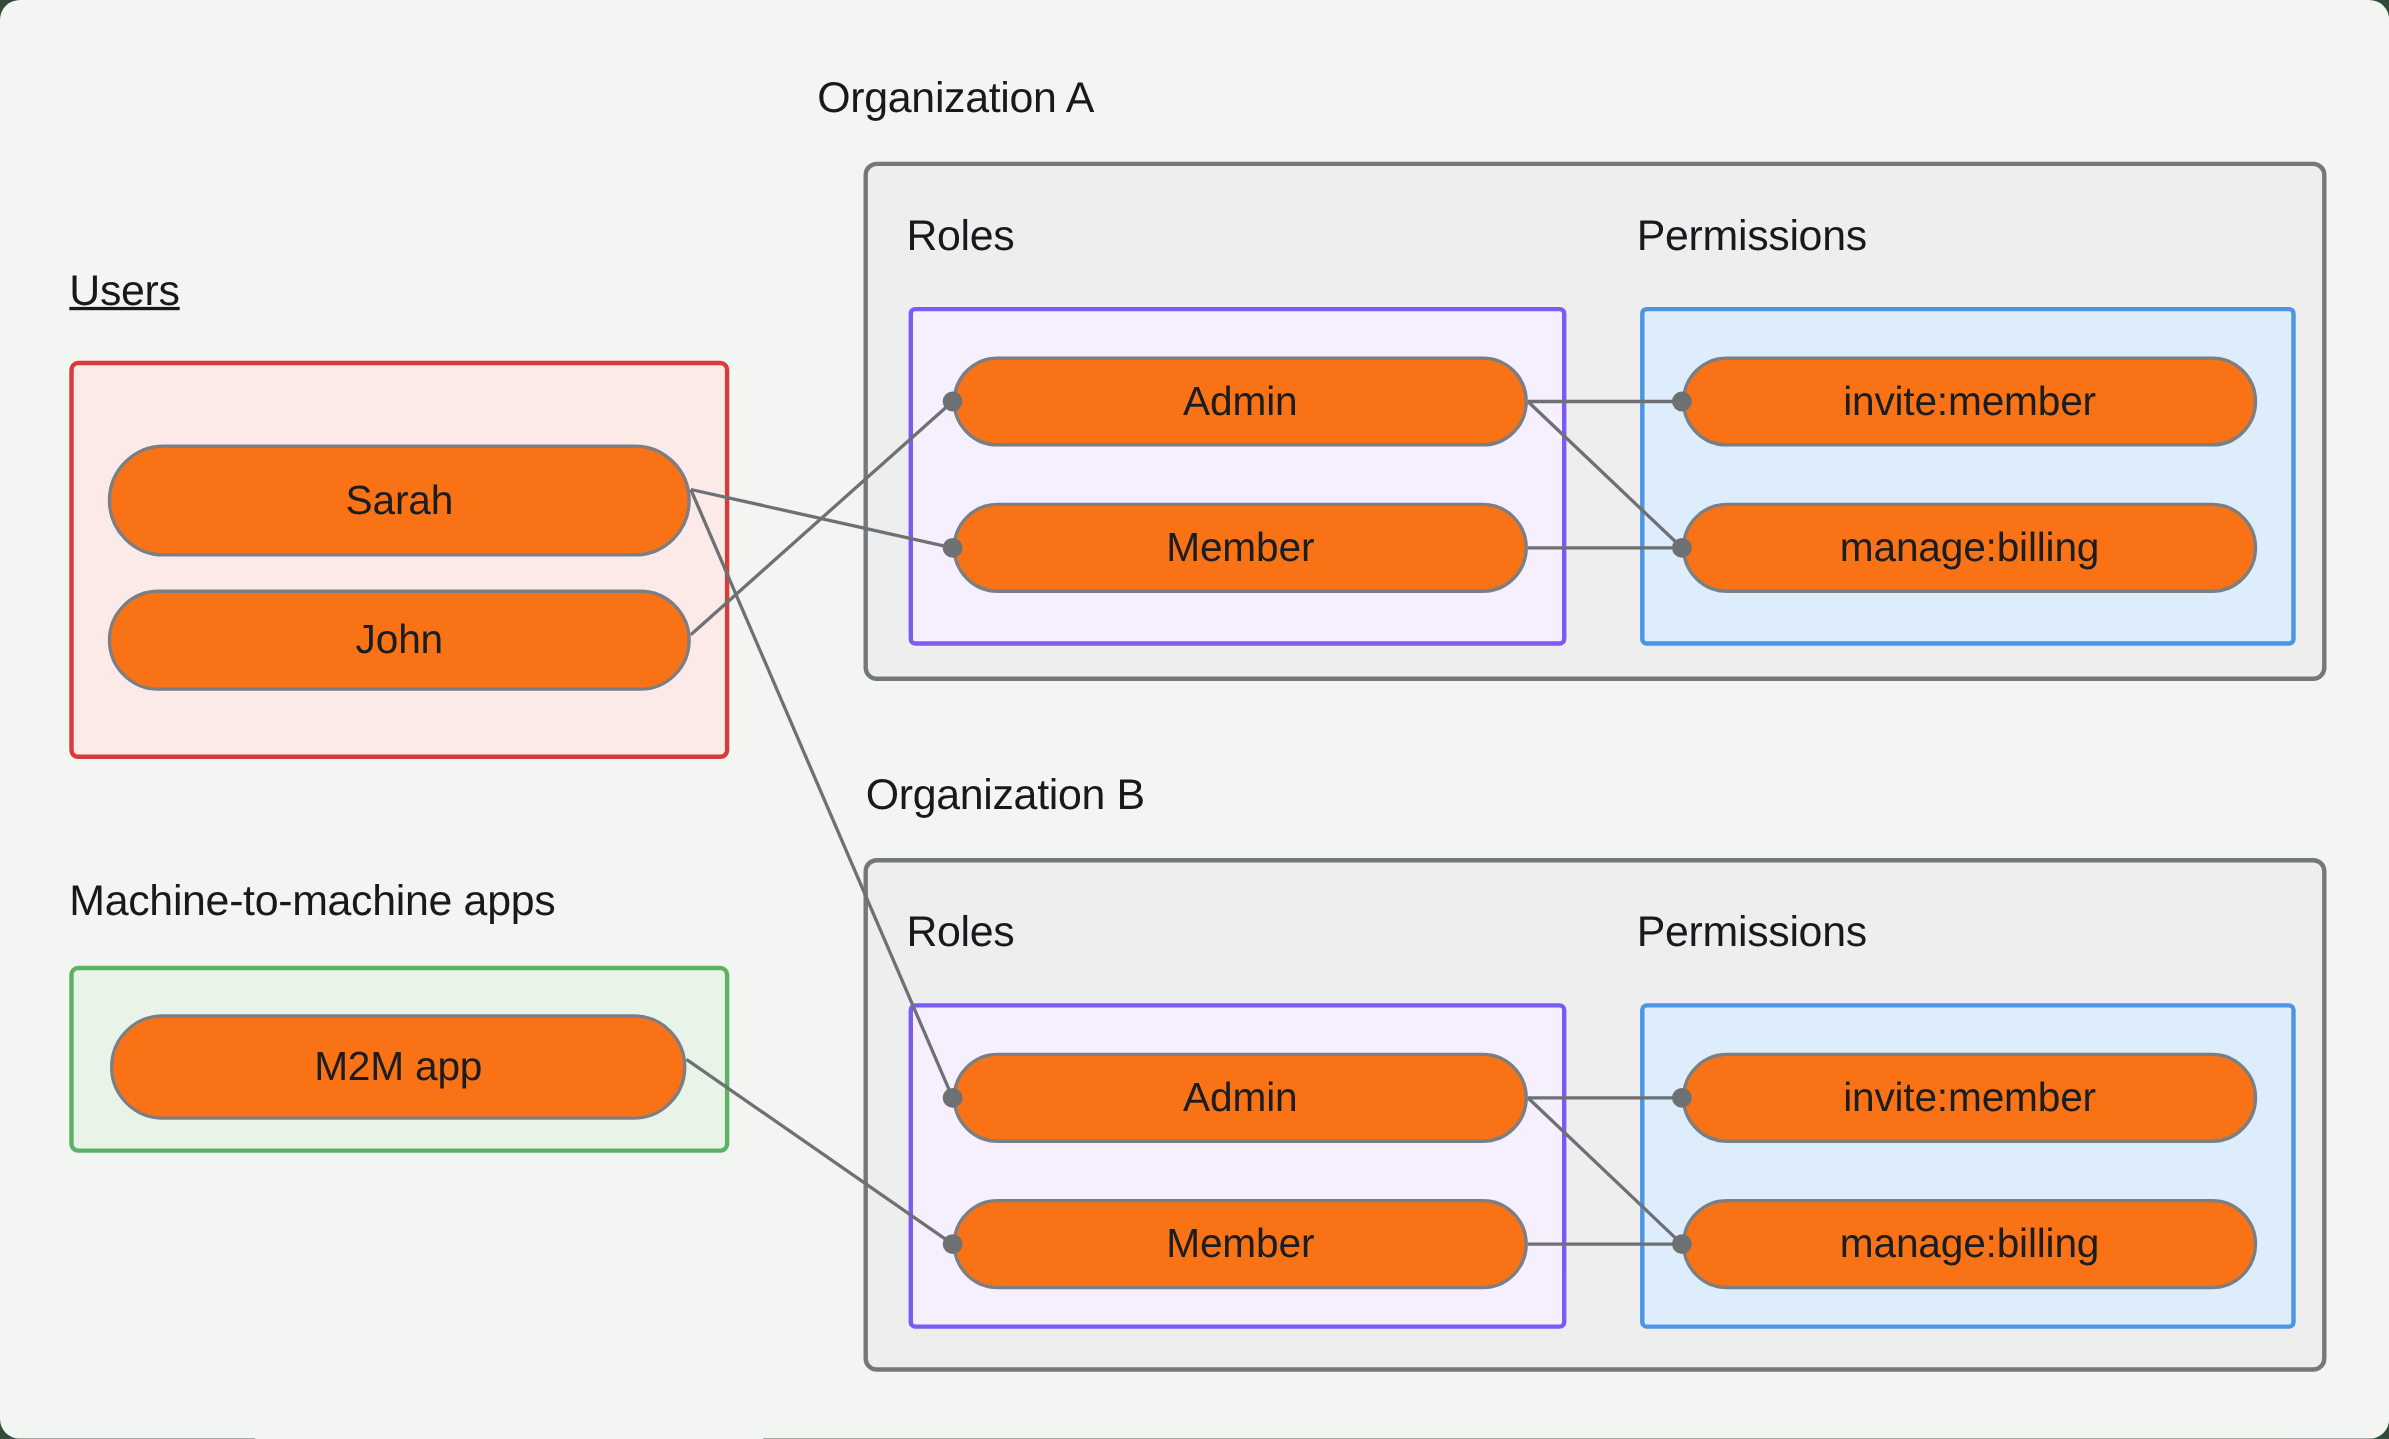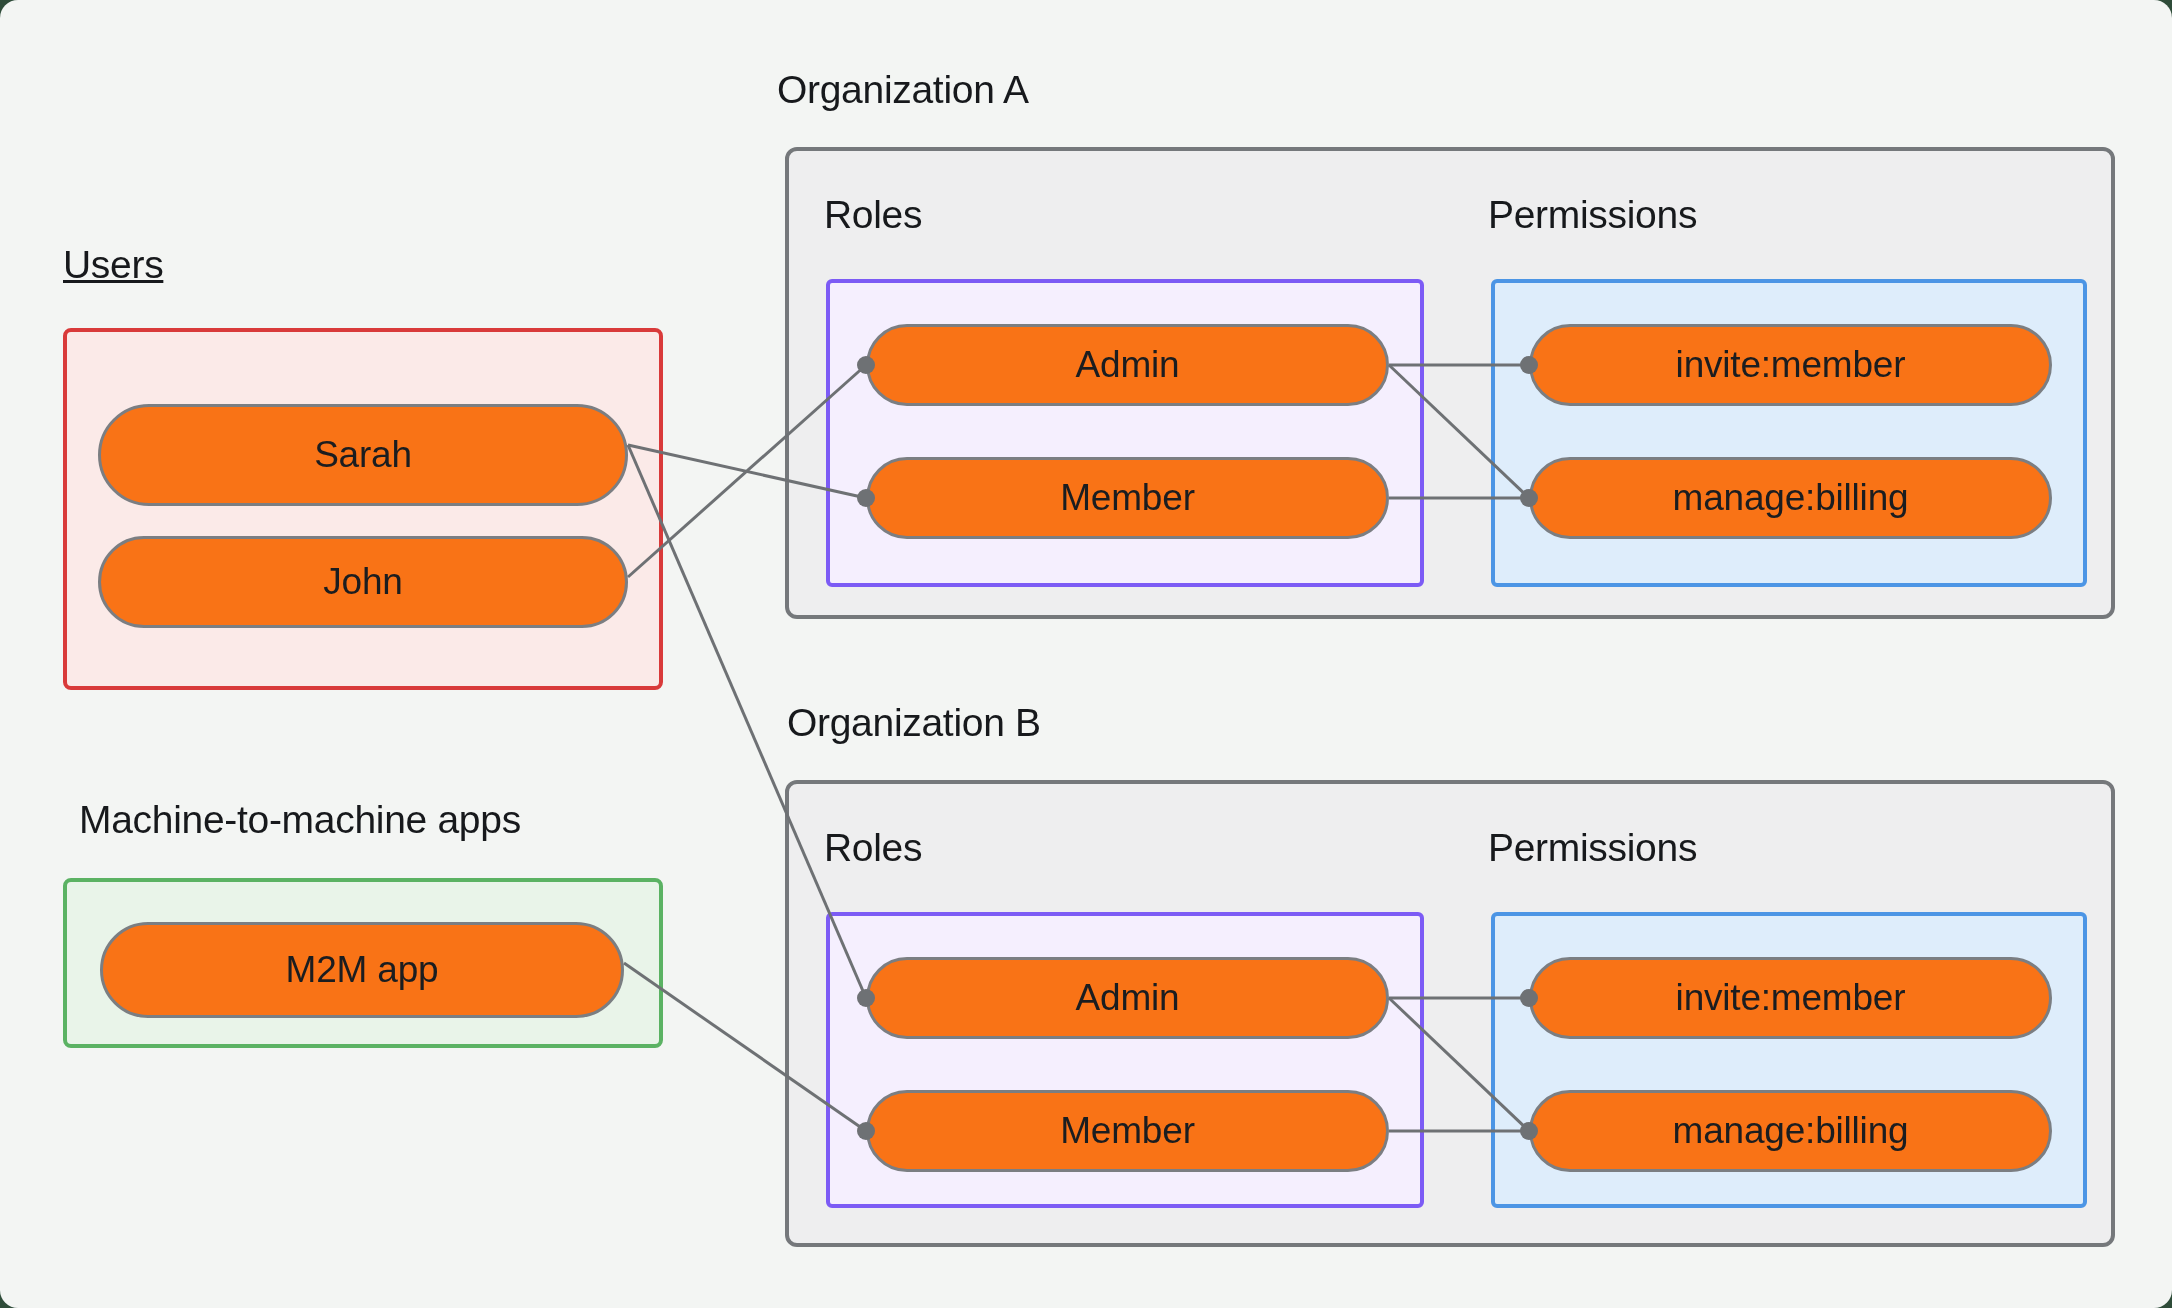--- a/index.html
+++ b/index.html
@@ -94,29 +94,29 @@
   <div class="box users-box" style="left:63px; top:328px; width:600px; height:362px;"></div>
 
   <div class="pill" style="left:98px; top:404px; width:530px; height:102px;">
     <span>Sarah</span>
   </div>
 
   <div class="pill" style="left:98px; top:536px; width:530px; height:92px;">
     <span>John</span>
   </div>
 
-  <div class="group-label" style="left:63px; top:798px;margin-left:16px;">Machine-to-machine apps</div>
+  <div class="group-label" style="left:63px; top:798px;">Machine-to-machine apps</div>
 
   <div class="box m2m-box" style="left:63px; top:878px; width:600px; height:170px;"></div>
 
   <div class="pill" style="left:100px; top:922px; width:524px; height:96px;">
     <span>M2M app</span>
   </div>
 
-  <div class="group-label" style="left:777px; top:68px;">Organization A</div>
+  <div class="group-label" style="left:743px; top:68px;">Organization A</div>
 
   <div class="box org-box" style="left:785px; top:147px; width:1330px; height:472px;"></div>
 
   <div class="group-label" style="left:824px; top:193px;">Roles</div>
 
   <div class="box roles-box" style="left:826px; top:279px; width:598px; height:308px;"></div>
 
   <div class="pill" style="left:866px; top:324px; width:523px; height:82px;">
     <span>Admin</span>
   </div>

